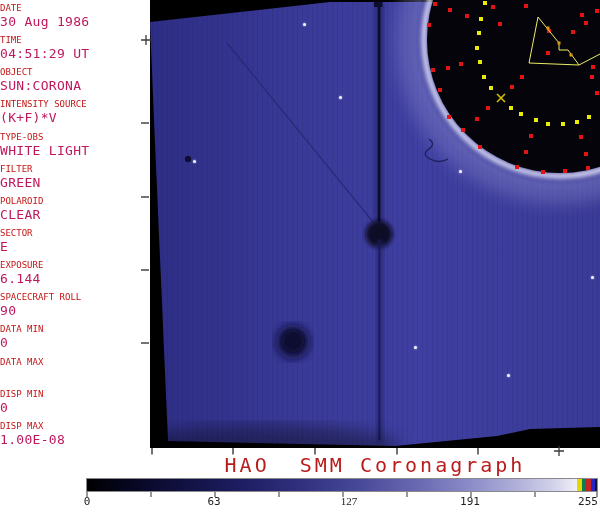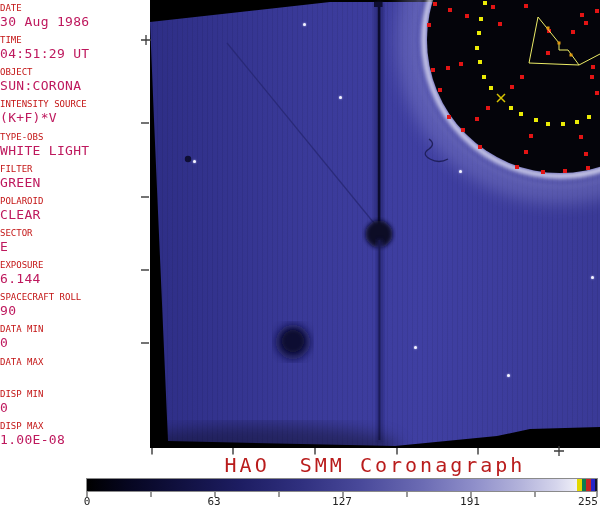--- a/index.html
+++ b/index.html
@@ -224,18 +224,18 @@
       <line x1="535" y1="492" x2="535" y2="497" stroke="#555555" stroke-width="1.2"></line>
       <line x1="597" y1="492" x2="597" y2="497" stroke="#555555" stroke-width="1.2"></line>
     </svg>
 
   <div id="title">HAO  SMM Coronagraph</div>
 
   <div id="colorbar" style="background: linear-gradient(to right, rgb(0, 0, 0) 0%, rgb(6, 6, 32) 8%, rgb(16, 16, 63) 18%, rgb(29, 29, 98) 30%, rgb(48, 48, 127) 42%, rgb(74, 74, 155) 54%, rgb(108, 108, 180) 66%, rgb(143, 143, 202) 76%, rgb(179, 179, 219) 85%, rgb(213, 213, 236) 92%, rgb(239, 239, 248) 96%, rgb(226, 216, 0) 96.1%, rgb(226, 216, 0) 97%, rgb(12, 124, 82) 97%, rgb(12, 124, 82) 97.9%, rgb(198, 36, 36) 97.9%, rgb(198, 36, 36) 98.8%, rgb(36, 36, 200) 98.8%, rgb(36, 36, 200) 99.6%, rgb(21, 21, 46) 99.6%, rgb(21, 21, 46) 100%);"></div>
   <div id="cblabels">
       <div class="cblabel" style="left: 87px;">0</div>
       <div class="cblabel" style="left: 214px;">63</div>
-      <div class="cblabel" style="left: 342px;">127</div>
+      <div class="cblabel" style="left: 349px; font-family: Liberation Serif, serif;">127</div>
       <div class="cblabel" style="left: 470px;">191</div>
       <div class="cblabel" style="left: 588px;">255</div>
     </div>
 
 </div>
 
 </body></html>

